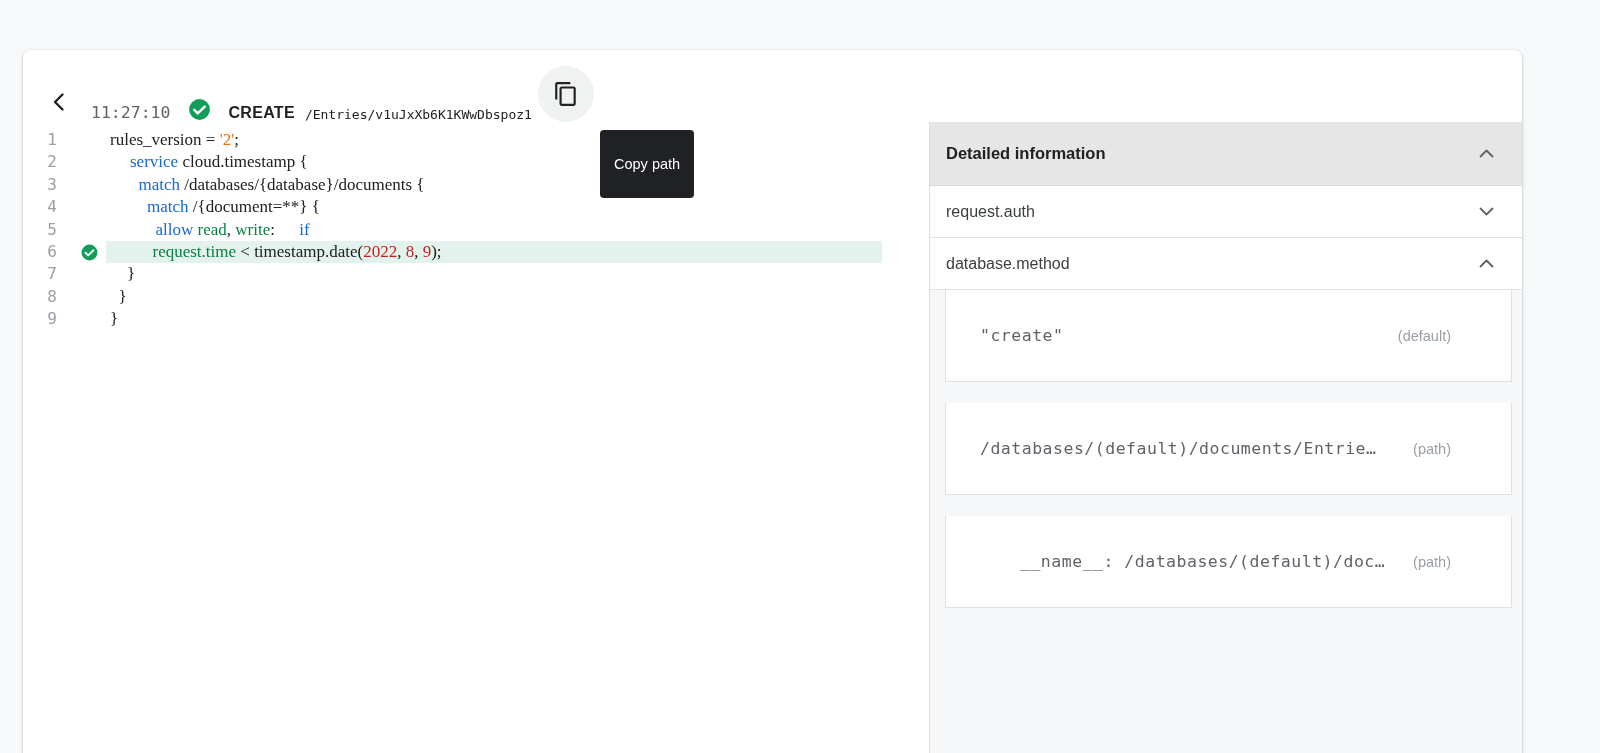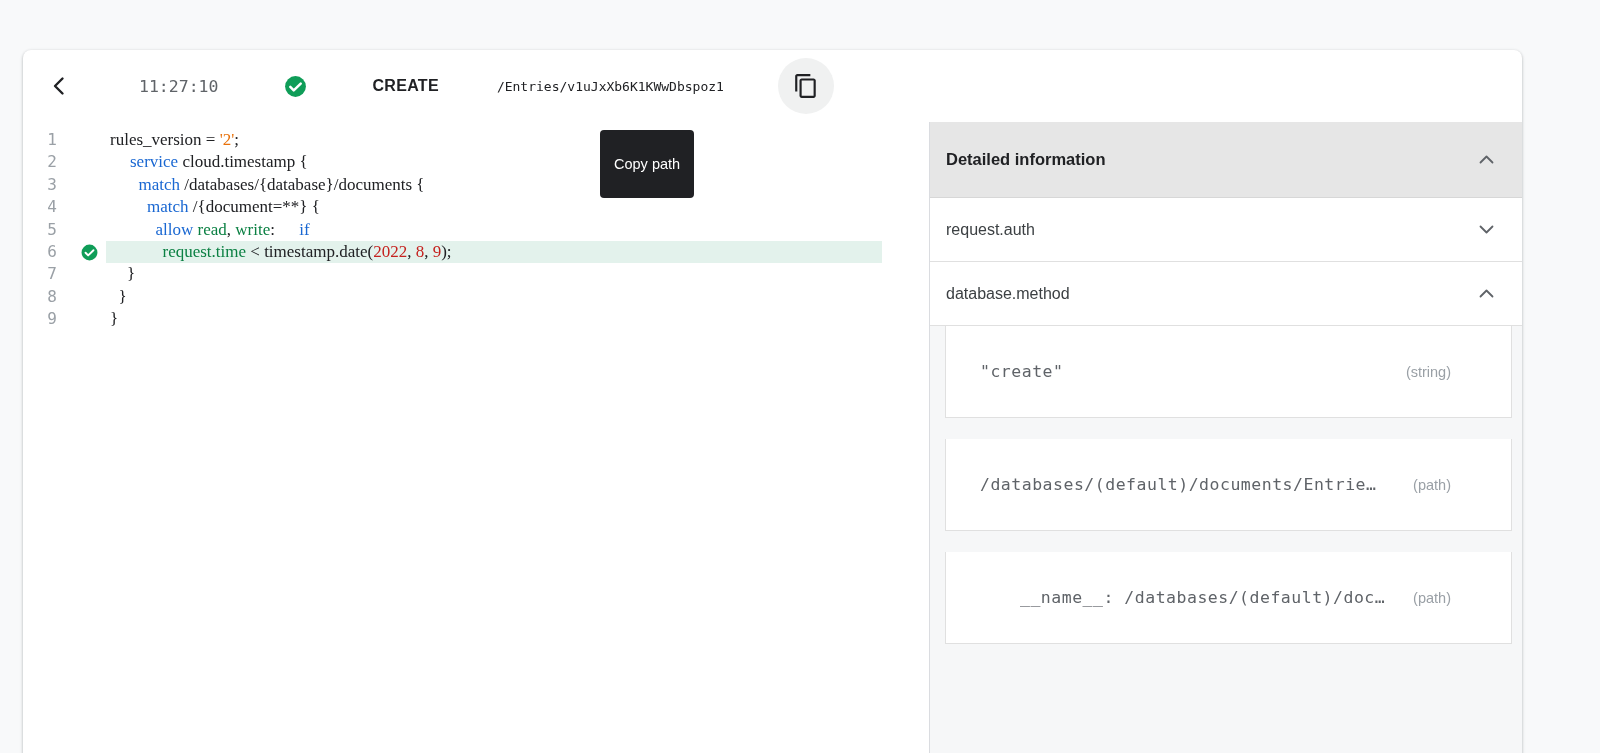--- a/index.html
+++ b/index.html
@@ -16,24 +16,23 @@
     left: 23px; top: 50px;
     width: 1499px; height: 720px;
     background: #fff;
     border-radius: 8px;
     box-shadow: 0 1px 2px rgba(60,64,67,.25), 0 1px 3px 1px rgba(60,64,67,.12);
   }
   
   .topbar {
     height: 72px;
     display: flex;
-    align-items: center;
+    align-items: flex-end;
     padding: 0 16px;
     position: relative;
-    gap: 48px;
   }
   .back-btn {
     width: 40px; height: 40px;
     border: none; background: transparent;
     display: flex; align-items: center; justify-content: center;
     cursor: pointer; margin-right: 12px; flex: none;
   }
   .time {
     font-family: "DejaVu Sans Mono", monospace;
     font-size: 16.5px;
@@ -96,46 +95,46 @@
     width: 53px; flex: none;
     display: flex; align-items: center;
     padding-left: 23px;
   }
   .code-text { white-space: pre; font-family: Liberation Serif, serif; }
   .code-line.hl .code-text {
     background: var(--line-highlight, #e3f2ec);
     display: inline-block;
     width: 776px;
     margin-left: -4px;
-    padding-left: 14px;
+    padding-left: 4px;
   }
   .tok-plain   { color: var(--text-primary, #202124); }
   .tok-keyword { color: var(--code-keyword, #1967d2); margin-left: 20px; }
   .tok-ident   { color: var(--code-ident, #0b8043); }
   .tok-number  { color: var(--code-number, #c5221f); }
   .tok-string  { color: var(--code-string, #e8710a); }
   
   .details {
     flex: 1;
     background: #f6f7f8;
     display: flex; flex-direction: column;
     overflow: hidden;
   }
   .details-header {
     flex: none;
-    height: 76px;
+    height: 64px;
     background: var(--details-header-bg, #e6e6e6);
     border-bottom: 1px solid #d7d7d7;
     display: flex; align-items: center; justify-content: space-between;
     padding: 0 28px 0 16px;
     cursor: pointer;
   }
   .details-title { font-size: 16.5px; font-weight: 700; }
   .section-head {
-    height: 64px;
+    height: 52px;
     background: #fff;
     border-bottom: 1px solid var(--border, #e0e0e0);
     display: flex; align-items: center; justify-content: space-between;
     padding: 0 28px 0 16px;
     cursor: pointer;
   }
   .section-label { font-size: 16px; color: #3c4043; }
   .section.expanded { margin-bottom: 21px; }
   .value-card {
     background: #fff;
@@ -237,21 +236,21 @@
             <div class="section-head">
               <span class="section-label">database.method</span>
               <span class="chev">
                 <svg width="15" height="9" viewBox="0 0 15 9">
                   <path d="M1.5 7.5l6-6 6 6" stroke="#5f6368" stroke-width="1.8" fill="none" stroke-linecap="round" stroke-linejoin="round"></path>
                 </svg>
               </span>
             </div>
             <div class="value-card">
               <span class="value-text">"create"</span>
-              <span class="value-type">(string)</span>
+              <span class="value-type">(default)</span>
             </div>
           </div>
           <div class="section expanded">
             <div class="value-card">
               <span class="value-text">/databases/(default)/documents/Entrie…</span>
               <span class="value-type">(path)</span>
             </div>
           </div>
           <div class="section expanded">
             <div class="value-card indent">

